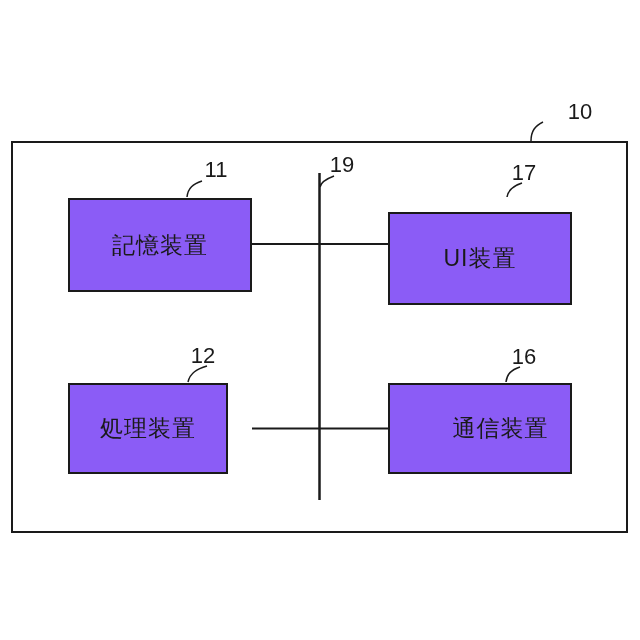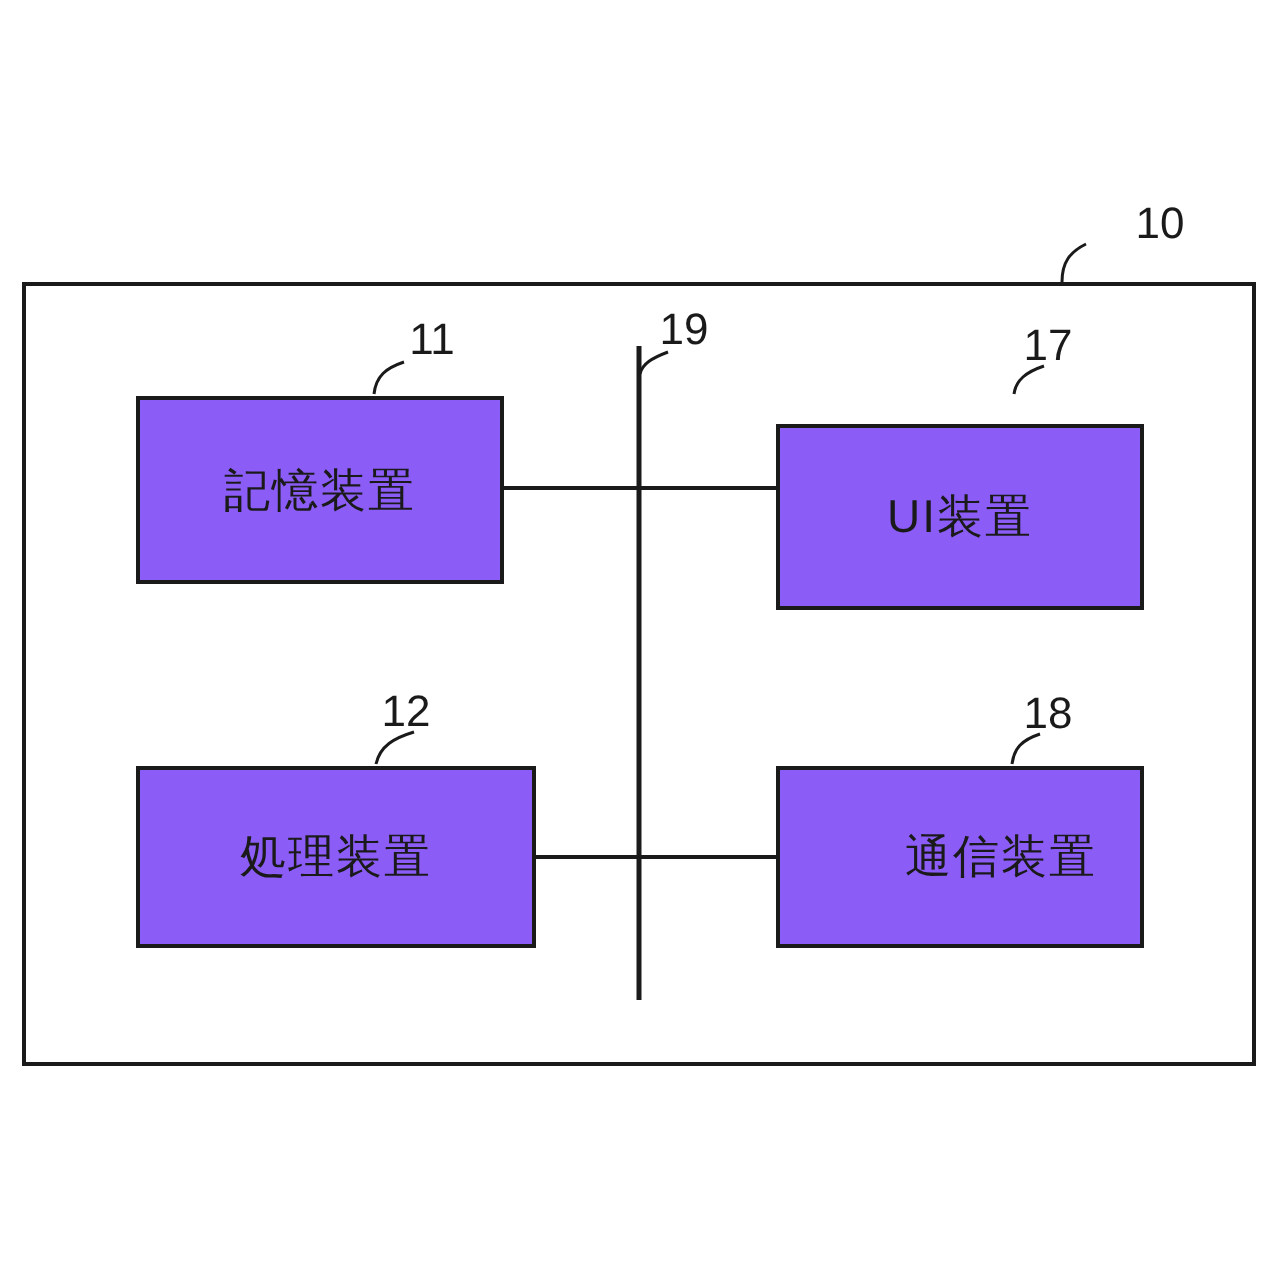--- a/index.html
+++ b/index.html
@@ -29,21 +29,21 @@
     position: absolute;
     border: 2.5px solid #1a1a1a;
     background: #8b5cf6;
     display: flex;
     align-items: center;
     justify-content: center;
     box-sizing: border-box;
   }
   #box-11 { left: 68px;  top: 198px; width: 184px; height: 94px; }
   #box-13 { left: 388px; top: 198px; width: 184px; height: 93px; margin-top: 14px; }
-  #box-12 { left: 68px;  top: 383px; width: 200px; height: 91px; }
+  #box-12 { left: 68px;  top: 383px; width: 160px; height: 91px; }
   #box-14 { left: 388px; top: 383px; width: 184px; height: 91px; padding-left: 41px; }
   .device-label {
     font-size: 23px;
     letter-spacing: 1px;
     color: #1a1a1a;
     white-space: nowrap;
   }
   .ref-label {
     position: absolute;
     font-size: 22px;
@@ -100,16 +100,16 @@
     <span class="device-label">処理装置</span>
   </div>
   <div class="device-box" id="box-14">
     <span class="device-label">通信装置</span>
   </div>
 
   <span class="ref-label" id="ref-10">10</span>
   <span class="ref-label" id="ref-11">11</span>
   <span class="ref-label" id="ref-13">17</span>
   <span class="ref-label" id="ref-12">12</span>
-  <span class="ref-label" id="ref-14">18</span>
+  <span class="ref-label" id="ref-14">16</span>
   <span class="ref-label" id="ref-15">19</span>
 
 </div>
 
 </body></html>

